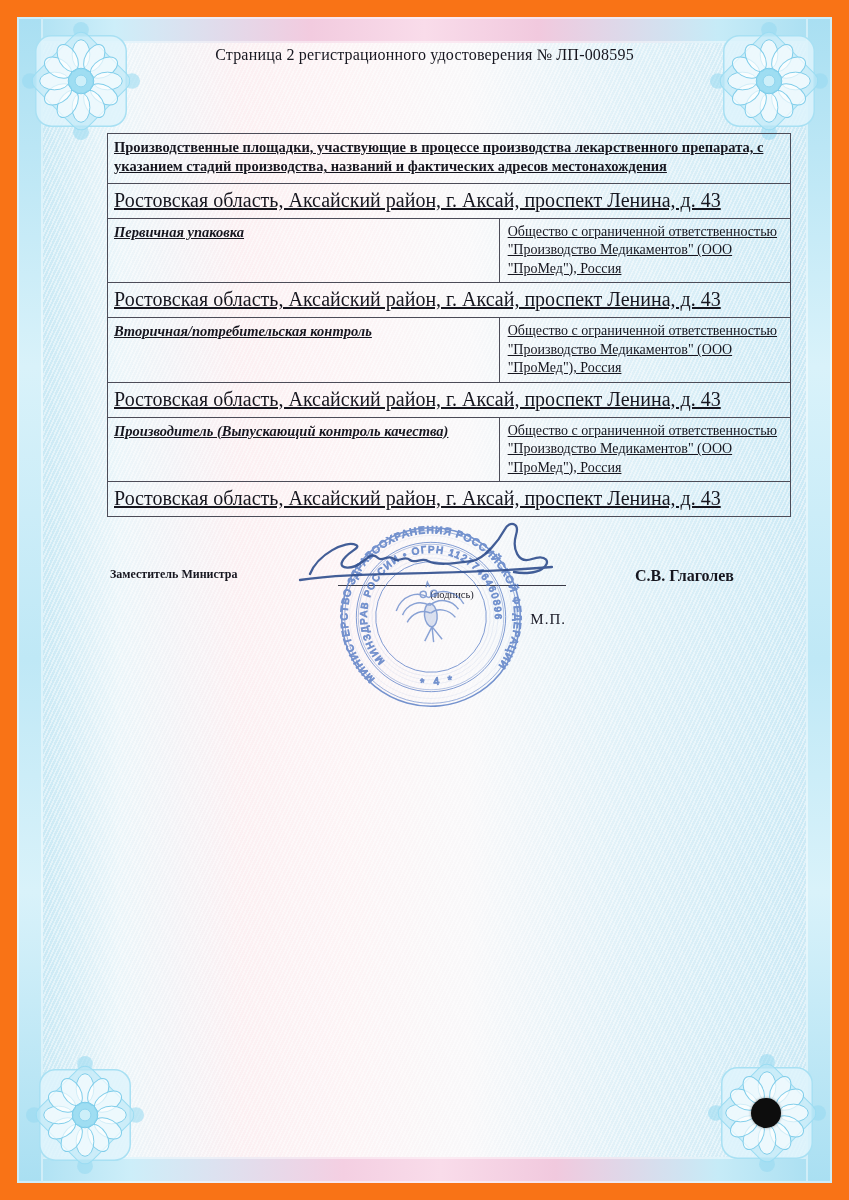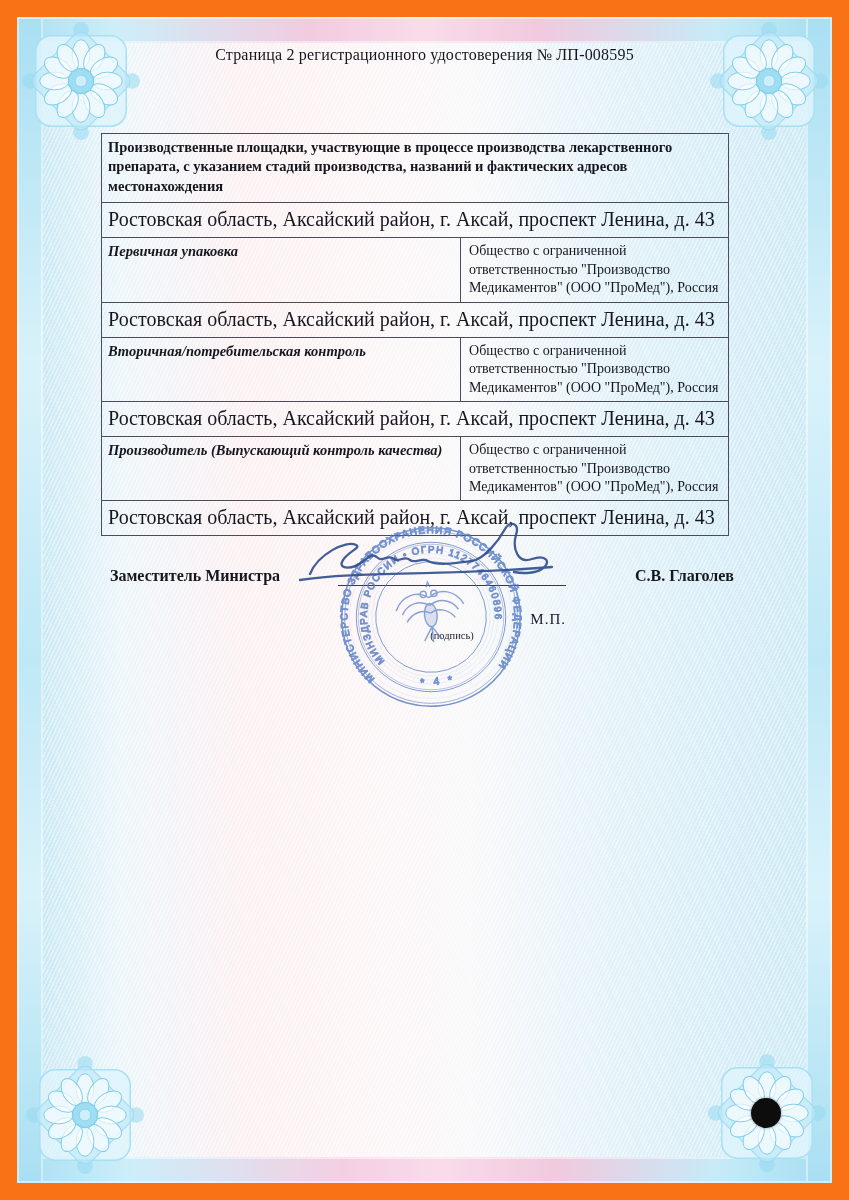--- a/index.html
+++ b/index.html
@@ -33,36 +33,36 @@
   .rosette.bl{left:26px;top:1056px;}
   .rosette.br{left:708px;top:1054px;}
   .punch{position:absolute;left:751px;top:1098px;width:30px;height:30px;border-radius:50%;
          background:#0d0d0d;box-shadow:0 0 3px rgba(0,0,0,.4);}
 
   
   .doc-header{position:absolute;left:0;top:46px;width:100%;text-align:center;
               font-size:16px;letter-spacing:.2px;}
 
   
-  table.prod{position:absolute;left:101px;top:133px;width:628px;border-collapse:collapse;
-             font-size:14px;}
+  table.prod{position:absolute;left:107px;top:133px;width:684px;border-collapse:collapse;
+             font-size:14px;text-decoration:underline;}
   table.prod td{border:1.4px solid #4c4c58;vertical-align:top;background:transparent;}
   td.thead{font-weight:bold;font-size:14.5px;line-height:1.34;padding:4px 8px 6px 6px;}
   td.stage{width:352px;font-weight:bold;font-style:italic;font-size:14.5px;
            padding:4px 8px 4px 6px;line-height:1.3;}
   td.company{width:260px;font-size:14px;line-height:1.32;padding:4px 4px 4px 8px;}
   td.addr{font-size:20px;padding:3px 8px 4px 6px;line-height:1.35;}
 
   
-  .sign-left{position:absolute;left:110px;top:567px;font-size:16px;font-weight:bold;}
+  .sign-left{position:absolute;left:110px;top:567px;font-size:12px;font-weight:bold;}
   .sign-right{position:absolute;right:115px;top:567px;font-size:16px;font-weight:bold;}
   .sign-line{position:absolute;left:338px;top:585px;width:228px;height:0;
              border-top:1.3px solid #3a3a46;}
   .sign-caption{position:absolute;left:338px;top:589px;width:228px;text-align:center;
-                font-size:10.5px;color:#23232e;margin-top:41px;}
+                font-size:10.5px;color:#23232e;}
   .seal-mark{position:absolute;left:338px;top:611px;width:228px;text-align:right;
              font-size:15px;letter-spacing:1px;color:#1a1a26;z-index:5;}
 
   
   .stamp{position:absolute;left:334px;top:520px;width:194px;height:194px;opacity:.78;
          z-index:3;filter:blur(.2px);}
   .stamp text{font-family:"Liberation Sans", sans-serif;fill:#4f76c2;}
   .sig-ink{position:absolute;left:296px;top:518px;width:290px;height:82px;z-index:6;}
 
   .hiddendefs{position:absolute;width:0;height:0;overflow:hidden;}

